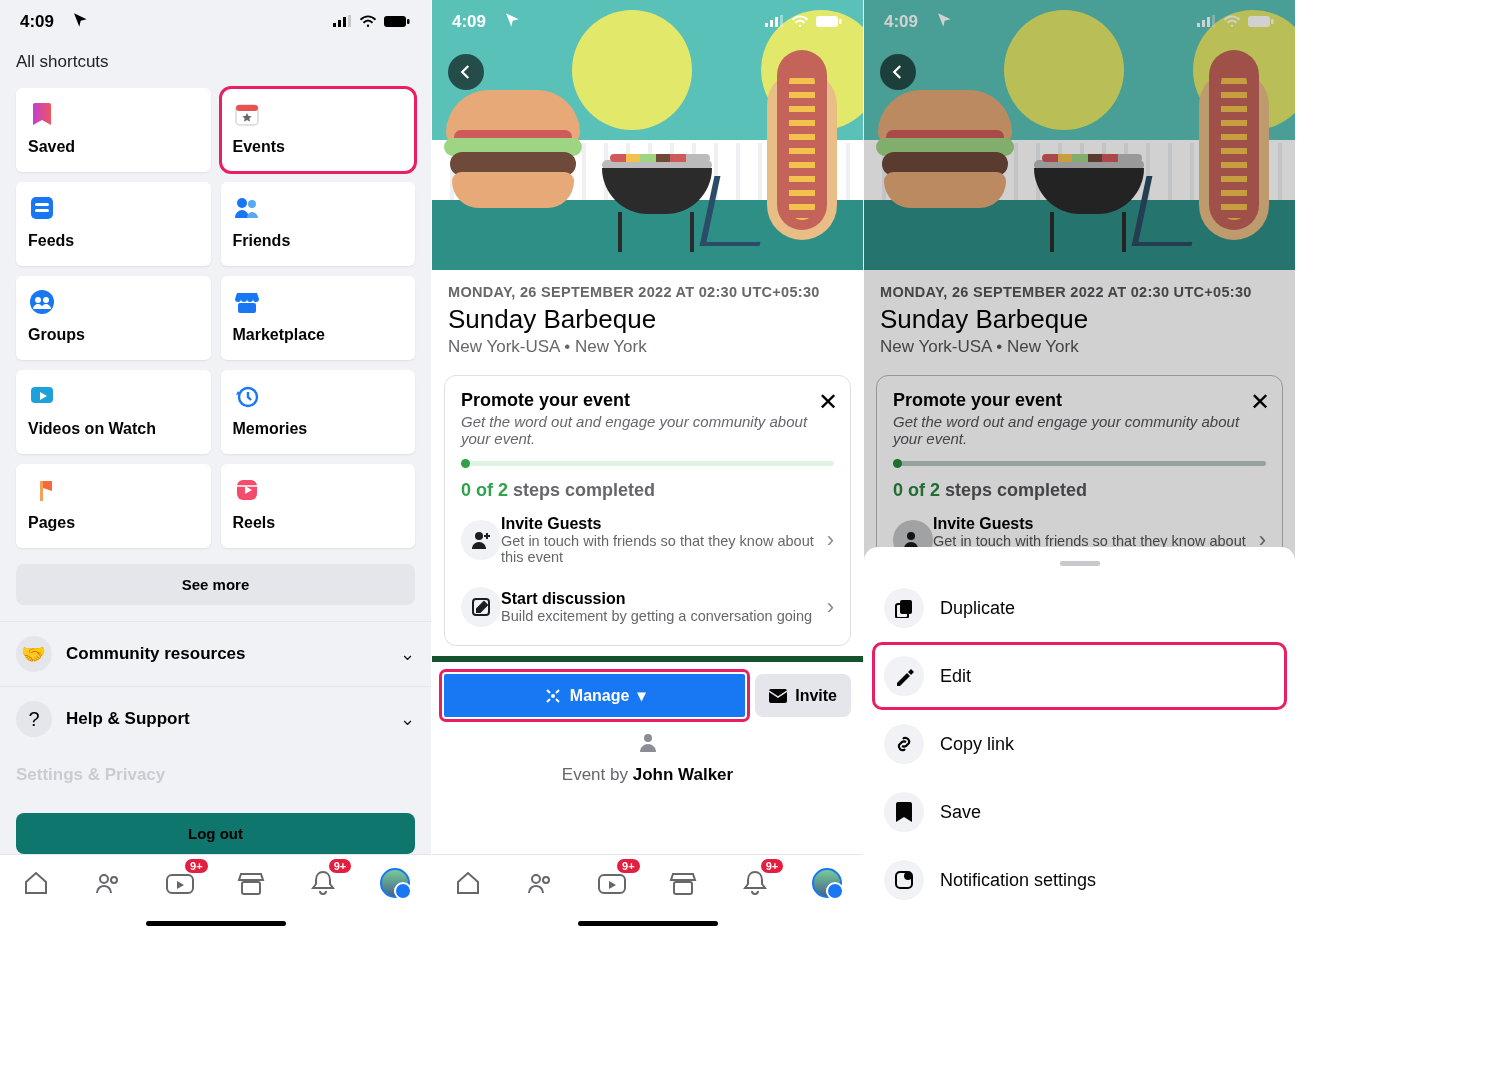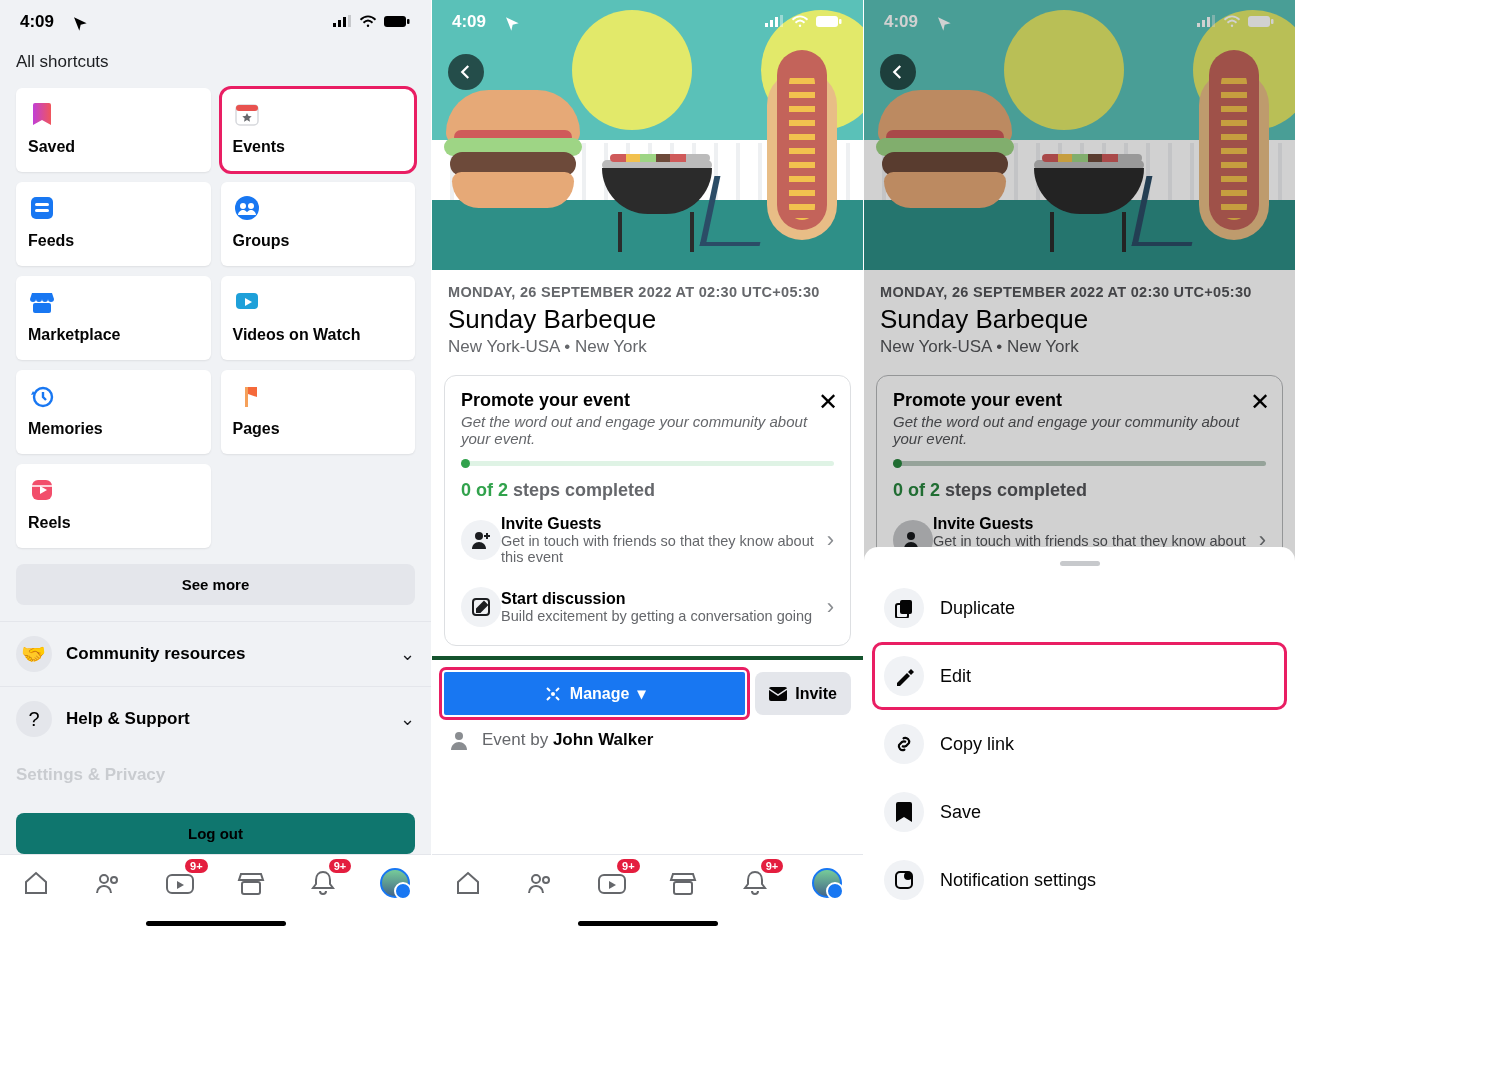--- a/index.html
+++ b/index.html
@@ -3,21 +3,21 @@
 <meta charset="utf-8">
 <style>
   * { box-sizing: border-box; margin: 0; padding: 0; font-family: -apple-system, BlinkMacSystemFont, "Segoe UI", Helvetica, Arial, sans-serif; }
   body { background: #fff; width: 1495px; height: 1067px; display: flex; }
   .screen { width: 432px; height: 934px; position: relative; background: #fff; overflow: hidden; border-right: 1px solid #fff; }
   .screen:nth-child(2) { width: 432px; }
   .screen:nth-child(3) { width: 432px; }
 
   
   .status-bar { height: 44px; display: flex; align-items: center; justify-content: space-between; padding: 0 20px; font-weight: 600; font-size: 17px; }
-  .status-left { display: flex; align-items: flex-end; gap: 18px; }
+  .status-left { display: flex; align-items: flex-start; gap: 18px; }
   .status-right { display: flex; align-items: center; gap: 6px; }
   .status-icon { display: inline-flex; }
 
   
   .s1 { background: #f0f2f5; }
   .s1-header { padding: 8px 16px 16px; font-size: 17px; font-weight: 400; color: #1c1e21; }
   .s1-grid { display: grid; grid-template-columns: 1fr 1fr; gap: 10px; padding: 0 16px; }
   .s1-card { background: #fff; border-radius: 6px; padding: 12px 12px 12px; min-height: 84px; box-shadow: 0 1px 2px rgba(0,0,0,.08); }
   .s1-card-ico { width: 28px; height: 28px; margin-bottom: 10px; display:flex; align-items:center; justify-content:center; font-size:26px;}
   .s1-card-label { font-size: 16px; font-weight: 600; color: #050505; }
@@ -52,25 +52,25 @@
   .close-x{position:absolute;top:12px;right:12px;font-size:24px;font-weight:400;cursor:pointer;}
   .progress-track{height:5px;background:#dff3e5;border-radius:3px;margin:14px 0 14px;position:relative;}
   .progress-dot{position:absolute;left:0;top:-2px;width:9px;height:9px;border-radius:50%;background:#31a24c;}
   .steps-text{font-size:18px;font-weight:800;color:#65676b;}
   .steps-count{color:#31a24c;}
   .step-item{display:flex;align-items:center;gap:0;padding:14px 0 8px;}
   .step-ico{width:40px;height:40px;border-radius:50%;background:#f0f2f5;display:flex;align-items:center;justify-content:center;font-size:20px;color:#1c1e21;flex-shrink:0;}
   .step-text .t{font-weight:700;font-size:16px;}
   .step-text .d{font-size:14.5px;color:#65676b;}
   .chev-r{color:#8a8d91;font-size:22px;margin-left:auto;}
-  .btn-row{display:flex;gap:10px;padding:12px 12px 0;border-top:4px solid #14532d;margin-top:10px;}
+  .btn-row{display:flex;gap:10px;padding:12px 12px 0;border-top:6px solid #14532d;margin-top:10px;}
   .btn-manage{flex:1;background:#1877f2;color:#fff;font-weight:700;border-radius:8px;padding:12px;display:flex;align-items:center;justify-content:center;gap:8px;font-size:16px;}
   .btn-manage.highlight{ outline:3px solid #e91e63; outline-offset:2px; border-radius:2px;}
   .btn-invite{background:#e4e6eb;font-weight:700;border-radius:8px;padding:12px 14px;display:flex;align-items:center;gap:8px;font-size:16px;}
-  .hostline{display:flex;align-items:center;gap:12px;padding:14px 16px 0;color:#65676b;font-size:17px;}
+  .hostline{display:flex;align-items:center;gap:12px;padding:14px 16px 0;color:#65676b;font-size:17px;flex-direction:column;}
   .hostline b{color:#050505;font-weight:700;}
 
   
   .sky{position:absolute;inset:0;background:#5ac1b8;}
   .sun{position:absolute;width:120px;height:120px;border-radius:50%;background:#e2e96a;}
   .fence{position:absolute;bottom:70px;left:0;right:0;height:60px;background:repeating-linear-gradient(90deg,#fff 0 18px,#eef0f2 18px 22px);border-top:3px solid #fff;}
   .grass{position:absolute;bottom:0;left:0;right:0;height:70px;background:#2e8f87;}
   .burger{position:absolute;left:6px;bottom:50px;width:150px;height:150px;}
   .bun-top{position:absolute;top:20px;left:8px;width:134px;height:55px;background:#e6a977;border-radius:70px 70px 20px 20px;}
   .lettuce{position:absolute;top:68px;left:6px;width:138px;height:18px;background:#9ed585;border-radius:12px;}
@@ -171,20 +171,31 @@
           <svg width="26" height="26">
             <rect x="2" y="2" width="22" height="22" rx="5" fill="#1877f2"></rect>
             <rect x="6" y="8" width="14" height="3" rx="1.5" fill="#fff"></rect>
             <rect x="6" y="14" width="14" height="3" rx="1.5" fill="#fff"></rect>
           </svg>
         </div>
       <div class="s1-card-label">Feeds</div>
     </div>
     <div class="s1-card">
       <div class="s1-card-ico">
+          <svg width="28" height="24" fill="#1877f2">
+            <circle cx="9" cy="7" r="5"></circle>
+            <circle cx="19" cy="8" r="4" fill="#5aa7f2"></circle>
+            <path d="M2 22c0-5 4-8 7-8s7 3 7 8z"></path>
+            <path d="M14 22c0-4 3-6 5-6s6 2 6 6z" fill="#5aa7f2"></path>
+          </svg>
+        </div>
+      <div class="s1-card-label">Friends</div>
+    </div>
+    <div class="s1-card">
+      <div class="s1-card-ico">
           <svg width="26" height="26">
             <circle cx="13" cy="13" r="12" fill="#1877f2"></circle>
             <circle cx="9" cy="11" r="3" fill="#fff"></circle>
             <circle cx="17" cy="11" r="3" fill="#fff"></circle>
             <path d="M4 20c0-3 3-5 5-5s5 2 5 5z" fill="#fff"></path>
             <path d="M12 20c0-3 3-5 5-5s5 2 5 5z" fill="#fff"></path>
           </svg>
         </div>
       <div class="s1-card-label">Groups</div>
     </div>

